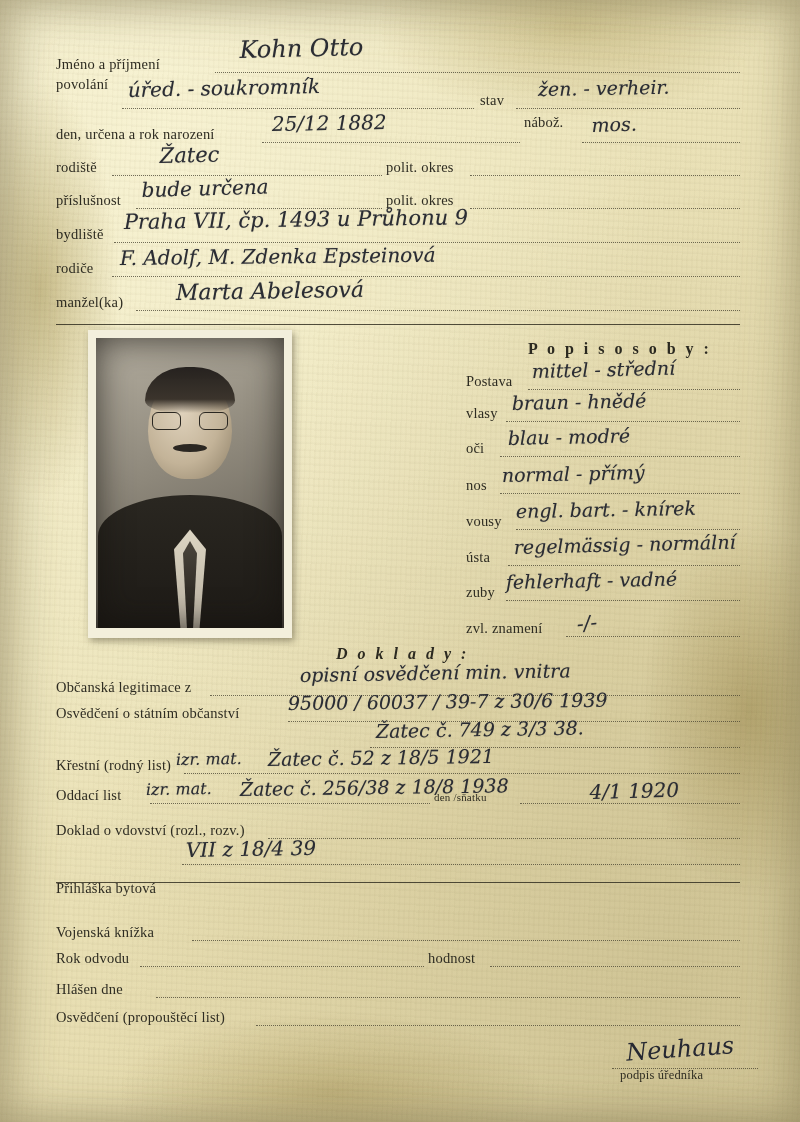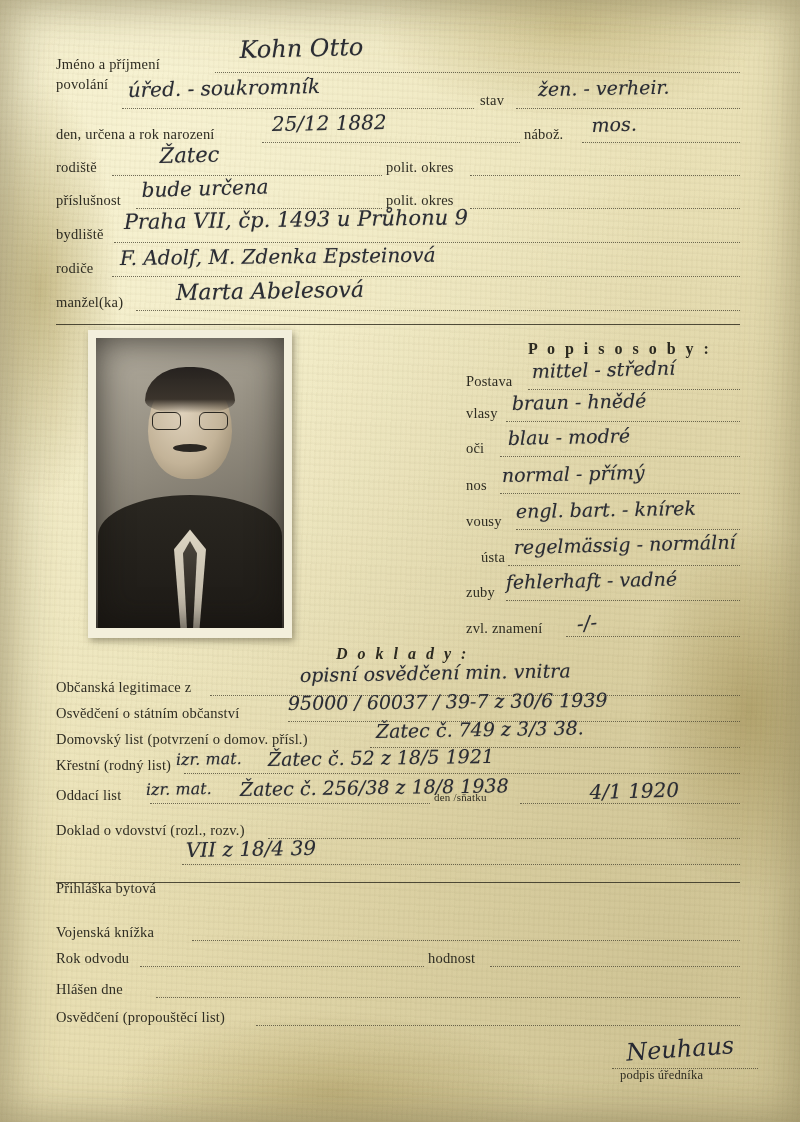--- a/index.html
+++ b/index.html
@@ -221,21 +221,21 @@
     <div class="hw" style="left:128px; top:78px; font-size:20px; transform:rotate(-1.2deg);">úřed. - soukromník</div>
 
     <div class="lbl" style="left:480px; top:92px;">stav</div>
     <div class="rule" style="left:516px; top:108px; width:224px;"></div>
     <div class="hw" style="left:538px; top:78px; font-size:19px; transform:rotate(-1deg);">žen. - verheir.</div>
 
     <div class="lbl" style="left:56px; top:126px;">den, určena a rok narození</div>
     <div class="rule" style="left:262px; top:142px; width:258px;"></div>
     <div class="hw" style="left:272px; top:112px; font-size:20px; transform:rotate(-1deg);">25/12  1882</div>
 
-    <div class="lbl" style="left:524px; top:126px;">nábož.</div>
+    <div class="lbl" style="left:524px; top:114px;">nábož.</div>
     <div class="rule" style="left:582px; top:142px; width:158px;"></div>
     <div class="hw" style="left:592px; top:114px; font-size:19px; transform:rotate(-2deg);">mos.</div>
 
     <div class="lbl" style="left:56px; top:159px;">rodiště</div>
     <div class="rule" style="left:112px; top:175px; width:270px;"></div>
     <div class="hw" style="left:160px; top:144px; font-size:21px; transform:rotate(-1.5deg);">Žatec</div>
 
     <div class="lbl" style="left:386px; top:159px;">polit. okres</div>
     <div class="rule" style="left:470px; top:175px; width:270px;"></div>
 
@@ -289,21 +289,21 @@
     <div class="hw" style="left:508px; top:427px; font-size:19px; transform:rotate(-1.3deg);">blau  -  modré</div>
 
     <div class="lbl" style="left:466px; top:477px;">nos</div>
     <div class="rule" style="left:500px; top:493px; width:240px;"></div>
     <div class="hw" style="left:502px; top:464px; font-size:19px; transform:rotate(-1.2deg);">normal  -  přímý</div>
 
     <div class="lbl" style="left:466px; top:513px;">vousy</div>
     <div class="rule" style="left:516px; top:529px; width:224px;"></div>
     <div class="hw" style="left:516px; top:500px; font-size:19px; transform:rotate(-1deg);">engl. bart. - knírek</div>
 
-    <div class="lbl" style="left:466px; top:549px;margin-left:15px;">ústa</div>
+    <div class="lbl" style="left:466px; top:549px;">ústa</div>
     <div class="rule" style="left:508px; top:565px; width:232px;"></div>
     <div class="hw" style="left:514px; top:536px; font-size:19px; transform:rotate(-1.4deg);">regelmässig - normální</div>
 
     <div class="lbl" style="left:466px; top:584px;">zuby</div>
     <div class="rule" style="left:506px; top:600px; width:234px;"></div>
     <div class="hw" style="left:506px; top:571px; font-size:19px; transform:rotate(-1.2deg);">fehlerhaft - vadné</div>
 
     <div class="lbl" style="left:466px; top:620px;">zvl. znamení</div>
     <div class="rule" style="left:566px; top:636px; width:174px;"></div>
     <div class="hw" style="left:578px; top:612px; font-size:20px; transform:rotate(-6deg);">-/-</div>
@@ -311,21 +311,20 @@
     <div class="section-title" style="left:336px; top:645px;font-style:italic;">D o k l a d y :</div>
 
     <div class="lbl" style="left:56px; top:679px;">Občanská legitimace z</div>
     <div class="rule" style="left:210px; top:695px; width:530px;"></div>
     <div class="hw" style="left:300px; top:664px; font-size:19px; transform:rotate(-1deg);">opisní osvědčení min. vnitra</div>
 
     <div class="lbl" style="left:56px; top:705px;">Osvědčení o státním občanství</div>
     <div class="rule" style="left:288px; top:721px; width:452px;"></div>
     <div class="hw" style="left:288px; top:692px; font-size:19px; transform:rotate(-0.6deg);">95000 / 60037 / 39-7  z  30/6  1939</div>
 
-    <div class="lbl" style="left:56px; top:731px;">Domovský list (potvrzení o domov. přísl.)</div>
     <div class="rule" style="left:370px; top:747px; width:370px;"></div>
     <div class="hw" style="left:376px; top:720px; font-size:19px; transform:rotate(-1deg);">Žatec č. 749 z 3/3 38.</div>
 
     <div class="lbl" style="left:56px; top:757px;">Křestní (rodný list)</div>
     <div class="rule" style="left:184px; top:773px; width:556px;"></div>
     <div class="hw" style="left:176px; top:750px; font-size:16px; transform:rotate(-1deg);">izr. mat.</div>
     <div class="hw" style="left:268px; top:748px; font-size:19px; transform:rotate(-0.8deg);">Žatec č. 52  z 18/5 1921</div>
 
     <div class="lbl" style="left:56px; top:787px;">Oddací list</div>
     <div class="rule" style="left:150px; top:803px; width:280px;"></div>

